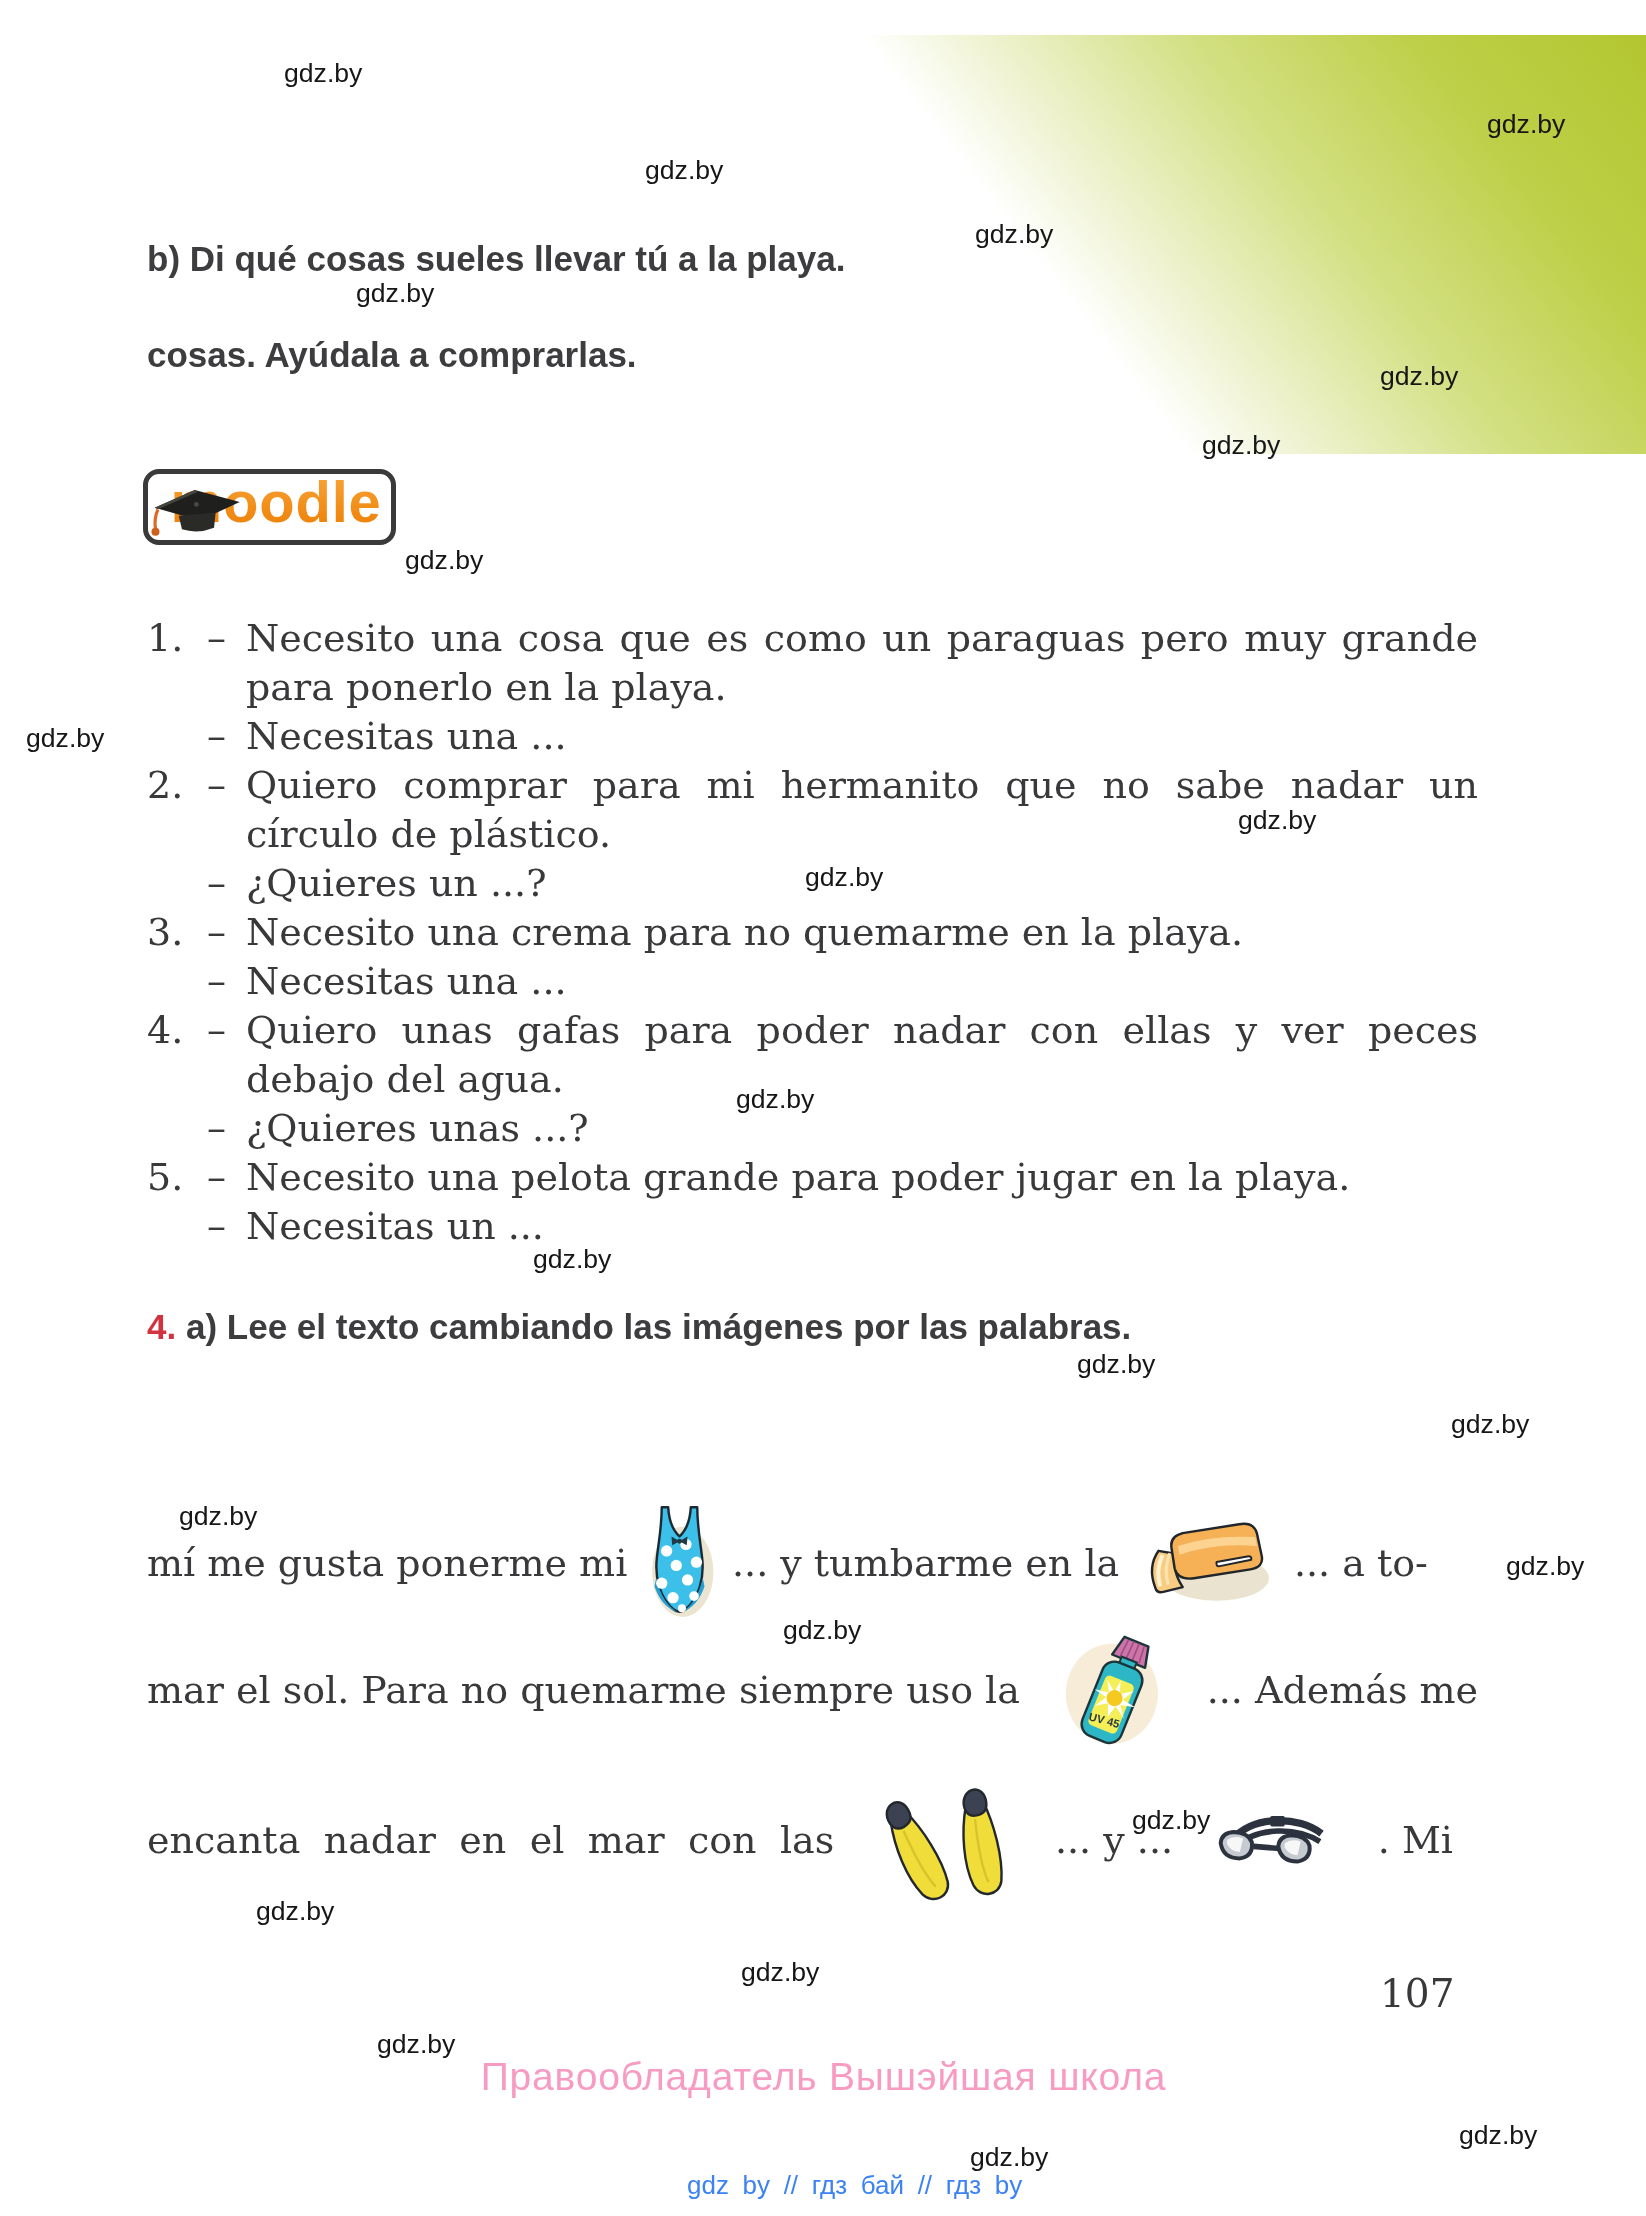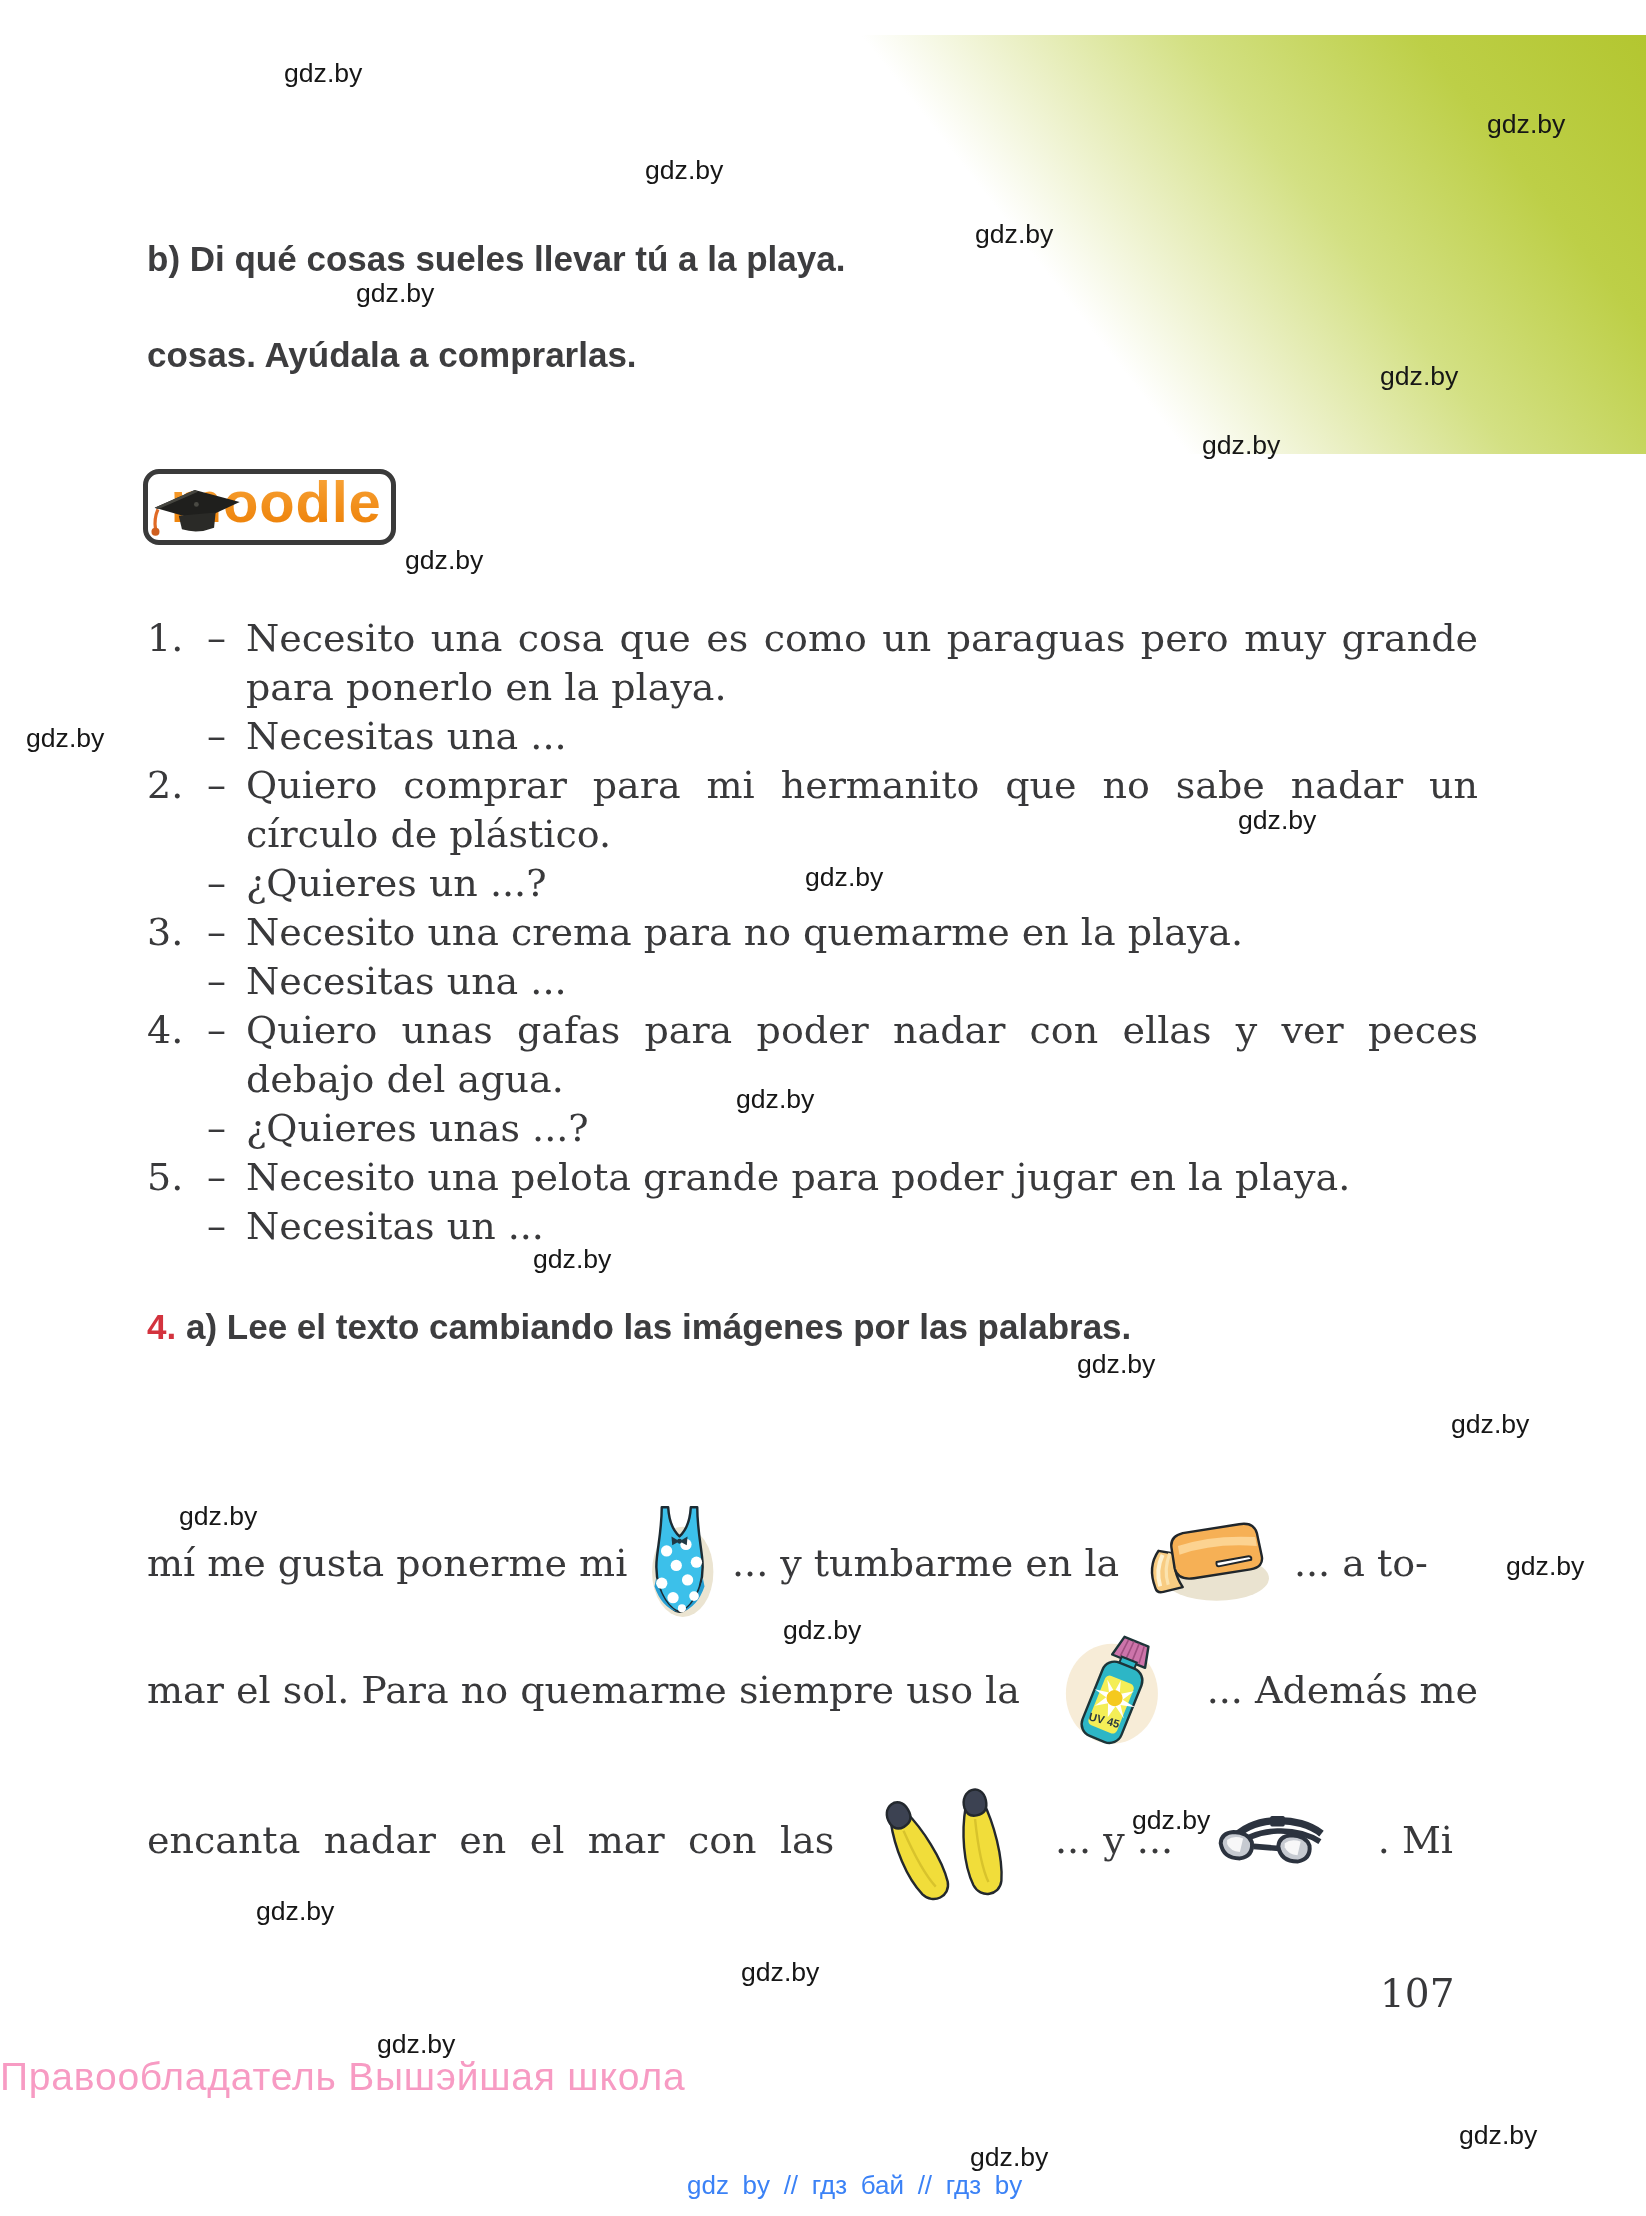--- a/index.html
+++ b/index.html
@@ -46,21 +46,21 @@
   .imgrow{position:absolute;left:147px;width:1331px;display:flex;align-items:center;
           justify-content:space-between;
           font:400 38px "DejaVu Serif","Liberation Serif",serif;color:#39393b;white-space:nowrap;}
   .row1{top:1501px;height:123px;width:1281px;}
   .row2{top:1633px;height:114px;}
   .row3{top:1770px;height:139px;width:1306px;}
   .ws{word-spacing:11.3px;}
   
   .pagenum{position:absolute;left:1380px;top:1971px;
            font:400 39px "DejaVu Serif","Liberation Serif",serif;color:#39393b;}
-  .copyright{position:absolute;left:0;right:0;top:2055px;
+  .copyright{position:absolute;left:0;right:0;top:2055px;text-align:center;
              font:400 39px "Liberation Sans",sans-serif;color:#f79bc3;letter-spacing:0.8px;}
   .footer-links{position:absolute;left:687px;top:2170px;
                 font:400 26px "Liberation Sans",sans-serif;color:#3b82f6;word-spacing:6.4px;white-space:nowrap;}
   svg{display:block;flex:none;}
 </style>
 </head>
 <body>
 
 <div class="page">
 

